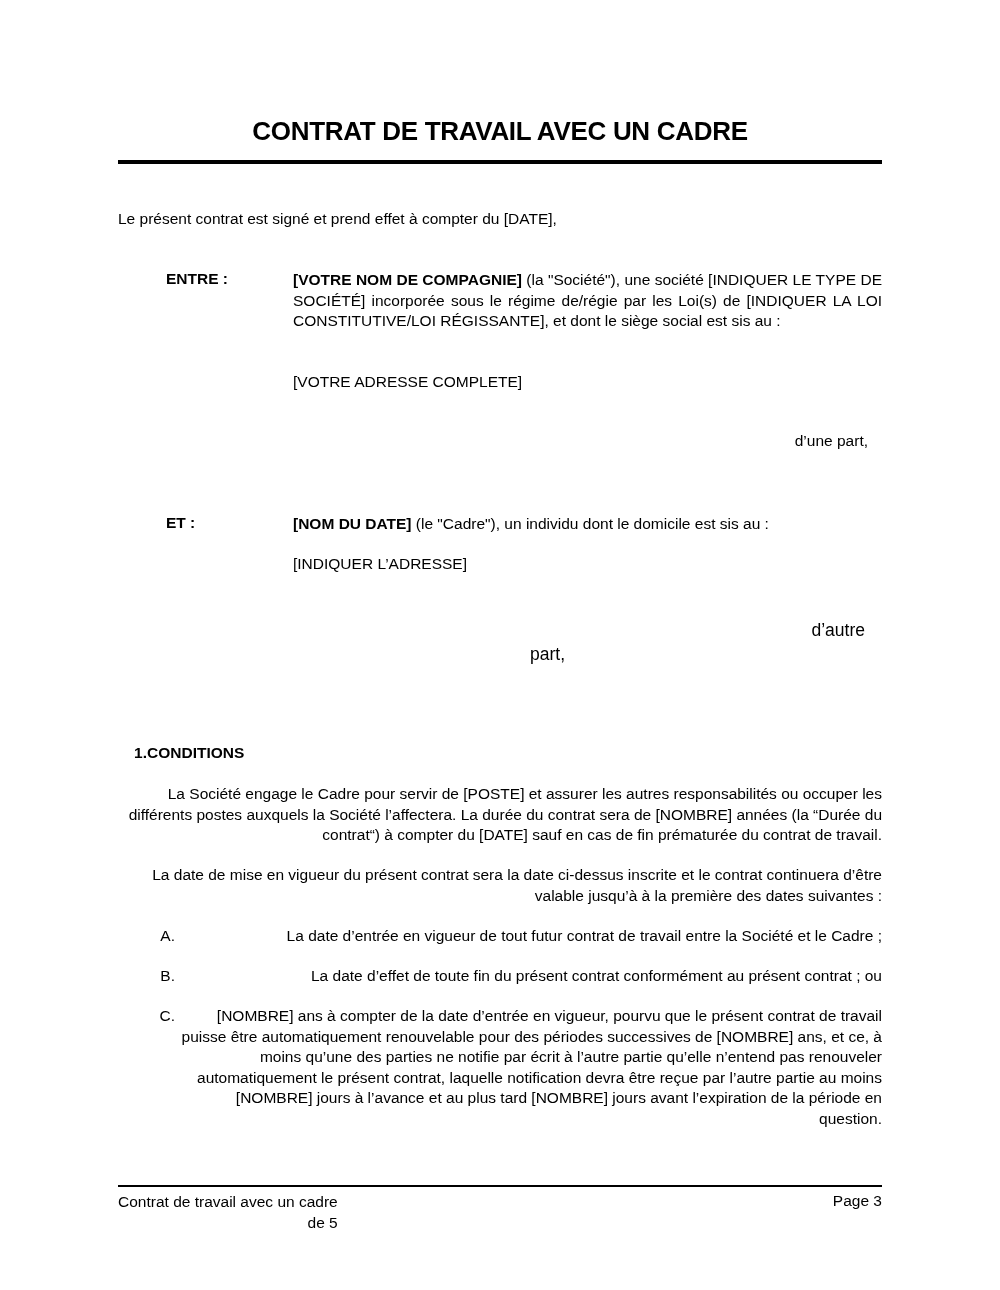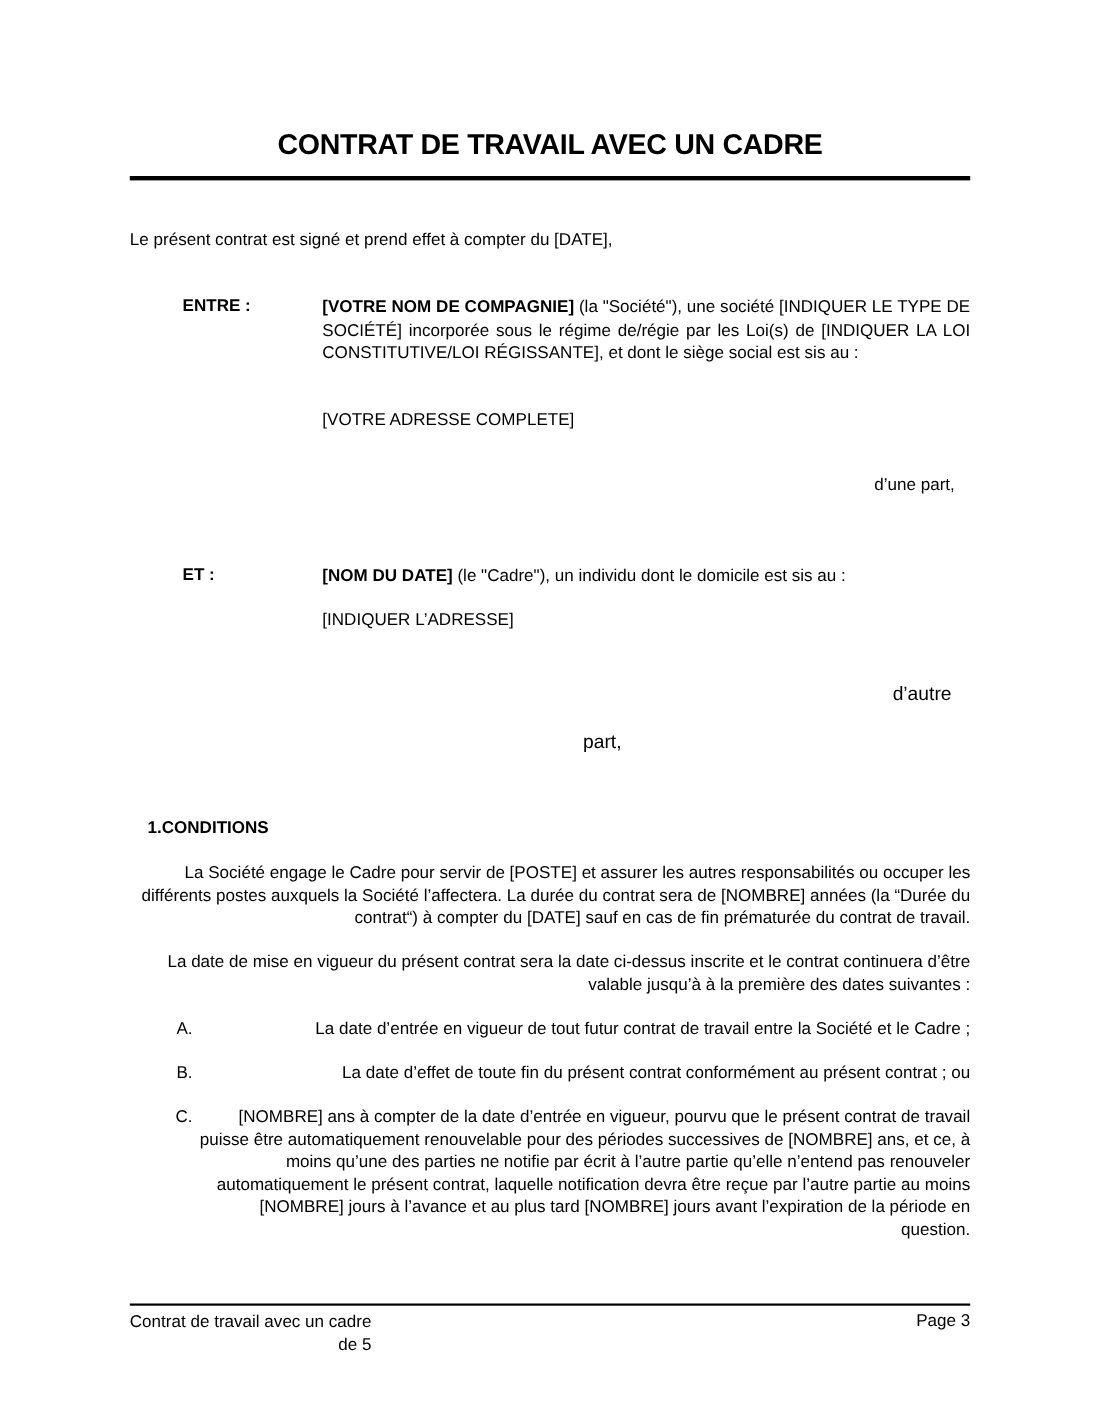--- a/index.html
+++ b/index.html
@@ -37,21 +37,21 @@
 </div>
 <div class="abs party-block" style="top:372px;">[VOTRE ADRESSE COMPLETE]</div>
 <div class="abs" style="top:432px; right:132px;">d’une part,</div>
 
 <div class="abs label" style="top:514px;">ET :</div>
 <div class="abs party-block" style="top:514px;">
   <b>[NOM DU DATE]</b><span> (le "Cadre"), un individu dont le domicile est sis au :</span>
 </div>
 <div class="abs party-block" style="top:554px;">[INDIQUER L’ADRESSE]</div>
 <div class="abs" style="top:620px; right:135px; font-size:17.5px;">d’autre</div>
-<div class="abs" style="top:644px; left:530px; font-size:17.5px;margin-top:20px;">part,</div>
+<div class="abs" style="top:644px; left:530px; font-size:17.5px;">part,</div>
 
 <div class="abs section-title">
   <span class="num">1.</span><span>CONDITIONS</span>
 </div>
 
 <div class="abs para" style="top:784px;">La Société engage le Cadre pour servir de [POSTE] et assurer les autres responsabilités ou occuper les différents postes auxquels la Société l’affectera. La durée du contrat sera de [NOMBRE] années (la “Durée du contrat“) à compter du [DATE] sauf en cas de fin prématurée du contrat de travail.</div>
 <div class="abs para" style="top:865px;">La date de mise en vigueur du présent contrat sera la date ci-dessus inscrite et le contrat continuera d’être valable jusqu’à à la première des dates suivantes :</div>
 
 <div class="abs list-item" style="top:926px;">
   <span class="marker">A.</span>

